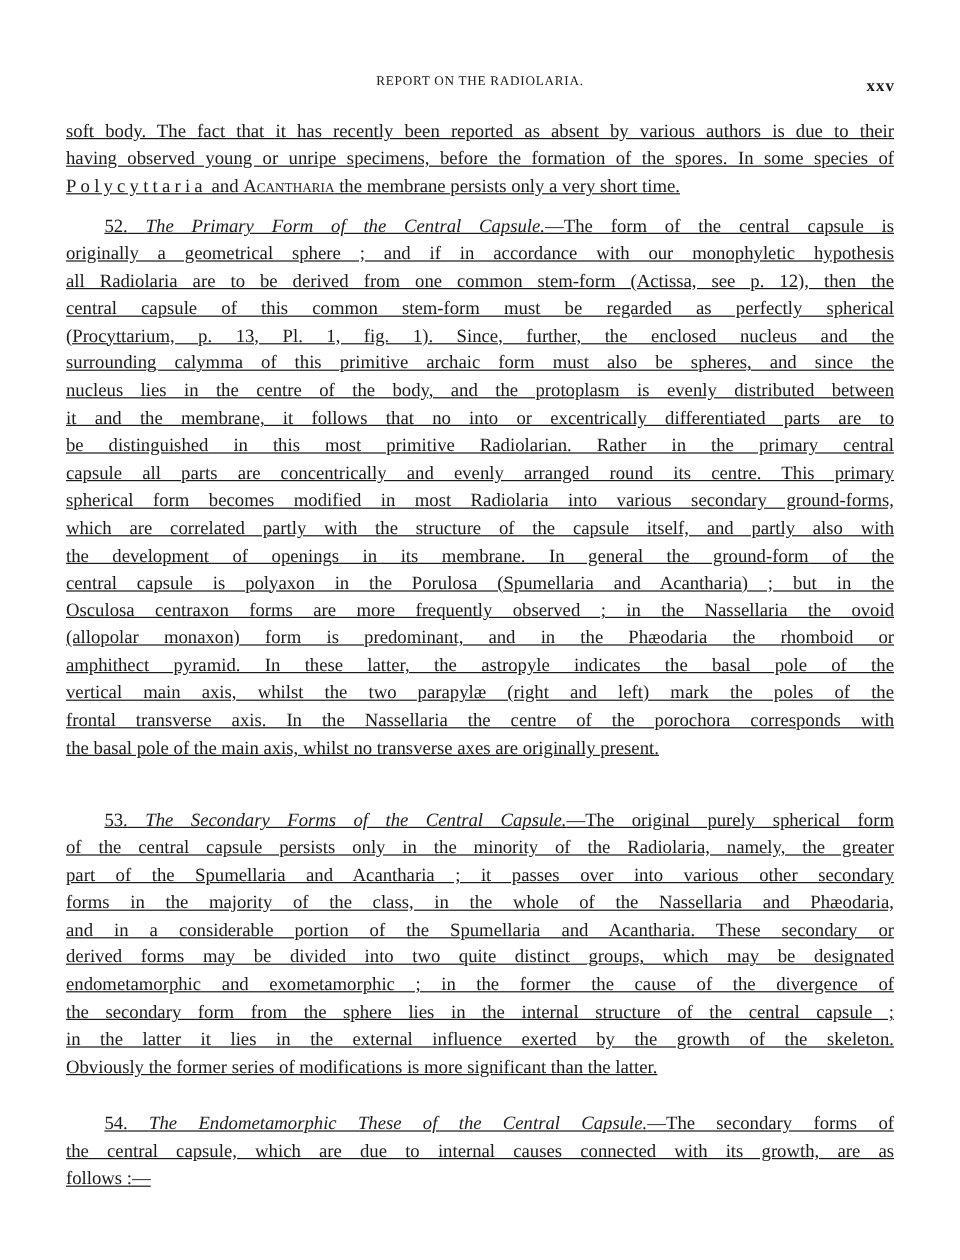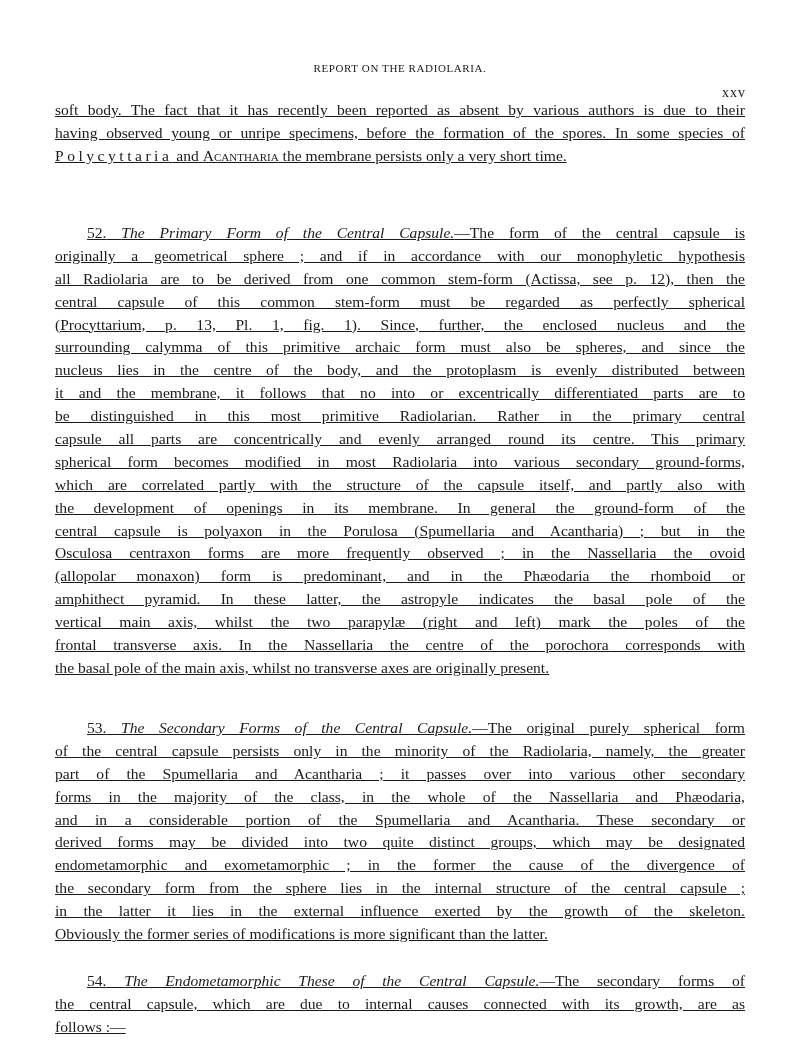--- a/index.html
+++ b/index.html
@@ -1,25 +1,25 @@
 <!DOCTYPE html>
 <html><head>
 <meta charset="utf-8">
 <style>
   html, body { margin:0; padding:0; background:#ffffff; }
   body { width:800px; height:1050px; position:relative; overflow:hidden;
          font-family:"Liberation Serif","DejaVu Serif",serif; color:#1a1a1a; }
   .header { position:absolute; top:62px; left:0; width:800px; height:22px; }
   .running-title { position:absolute; left:0; width:800px; text-align:center; top:0;
          font-size:11px; letter-spacing:0.6px; }
-  .page-num { position:absolute; right:54px; top:3px; font-size:14px; font-weight:normal; letter-spacing:1px;margin-top:20px; }
+  .page-num { position:absolute; right:54px; top:3px; font-size:14px; font-weight:bold; letter-spacing:1px; }
   .text { position:absolute; left:55px; width:690px; font-size:15.6px; line-height:22.9px; }
   .line { display:block; white-space:nowrap; text-align:justify; text-align-last:justify; height:22.9px;text-decoration:underline; }
   .line.last { text-align-last:left; }
-  .indent { padding-left:32px;margin-top:44px; }
+  .indent { padding-left:32px; }
   .it { font-style:italic; }
   .sc { font-variant:small-caps; }
   .sp { letter-spacing:3.5px; }
 </style>
 </head>
 <body>
 
 <div class="header">
   <div class="running-title">REPORT ON THE RADIOLARIA.</div>
   <div class="page-num">xxv</div>

